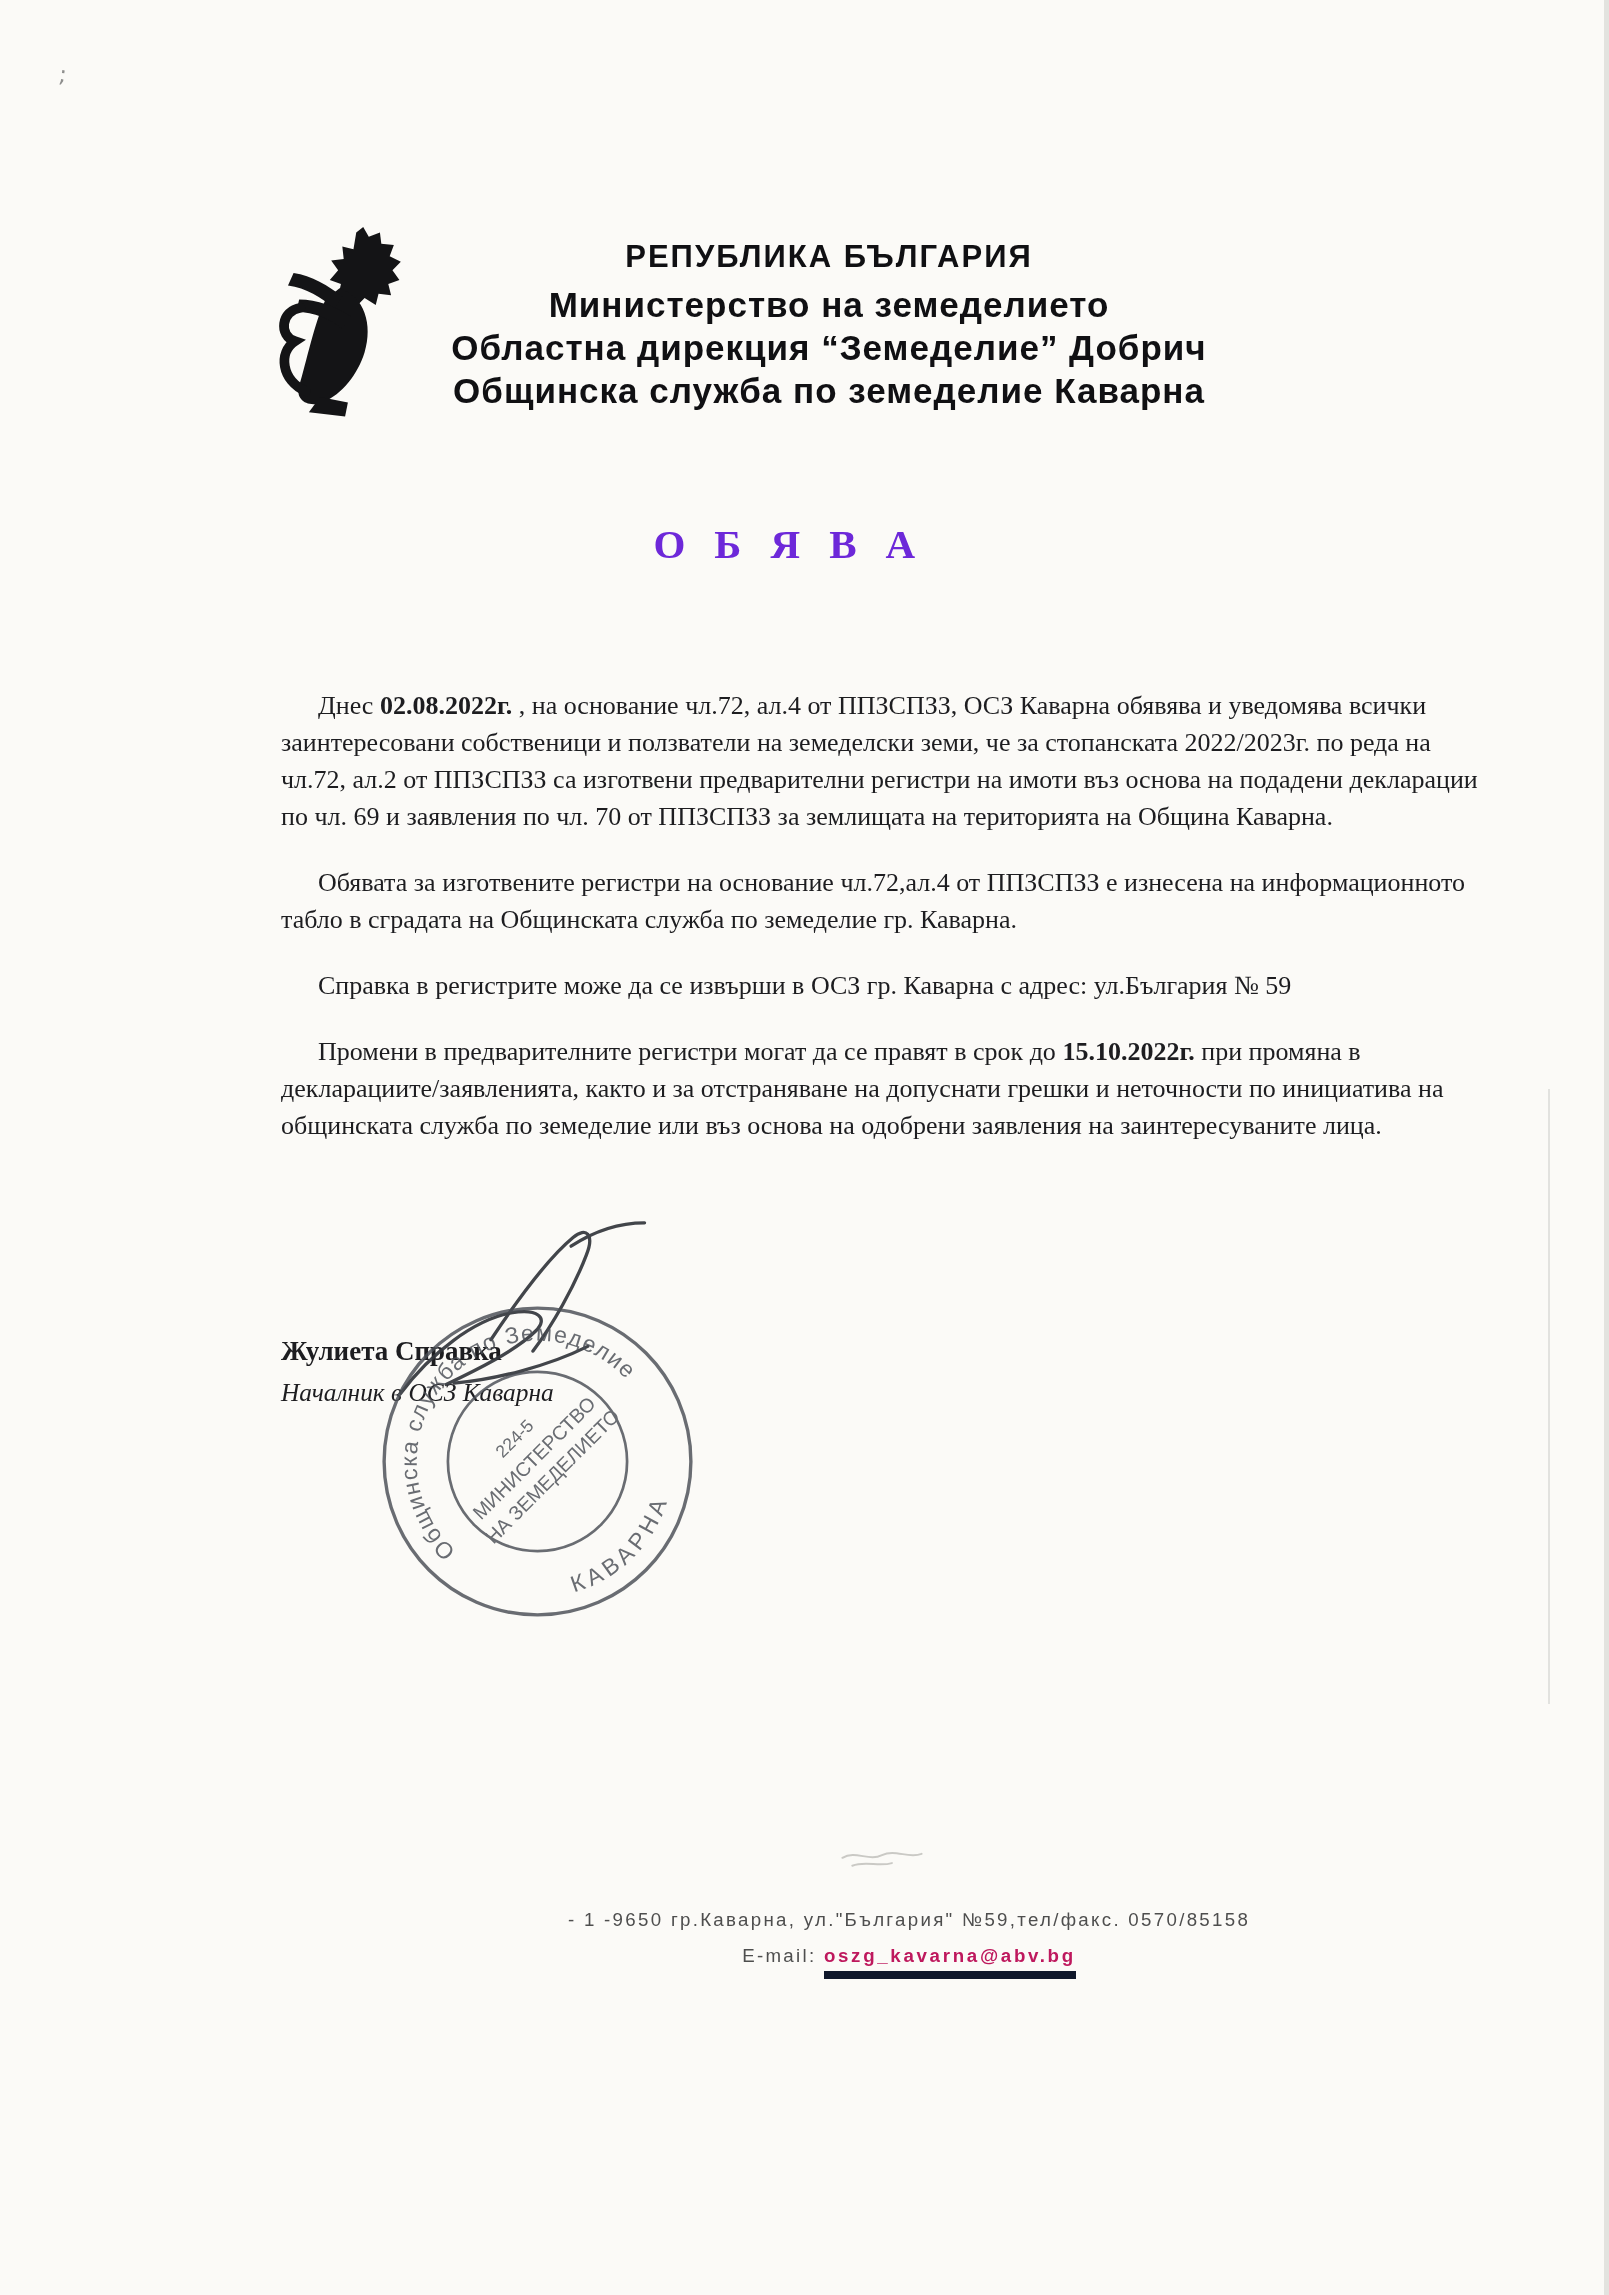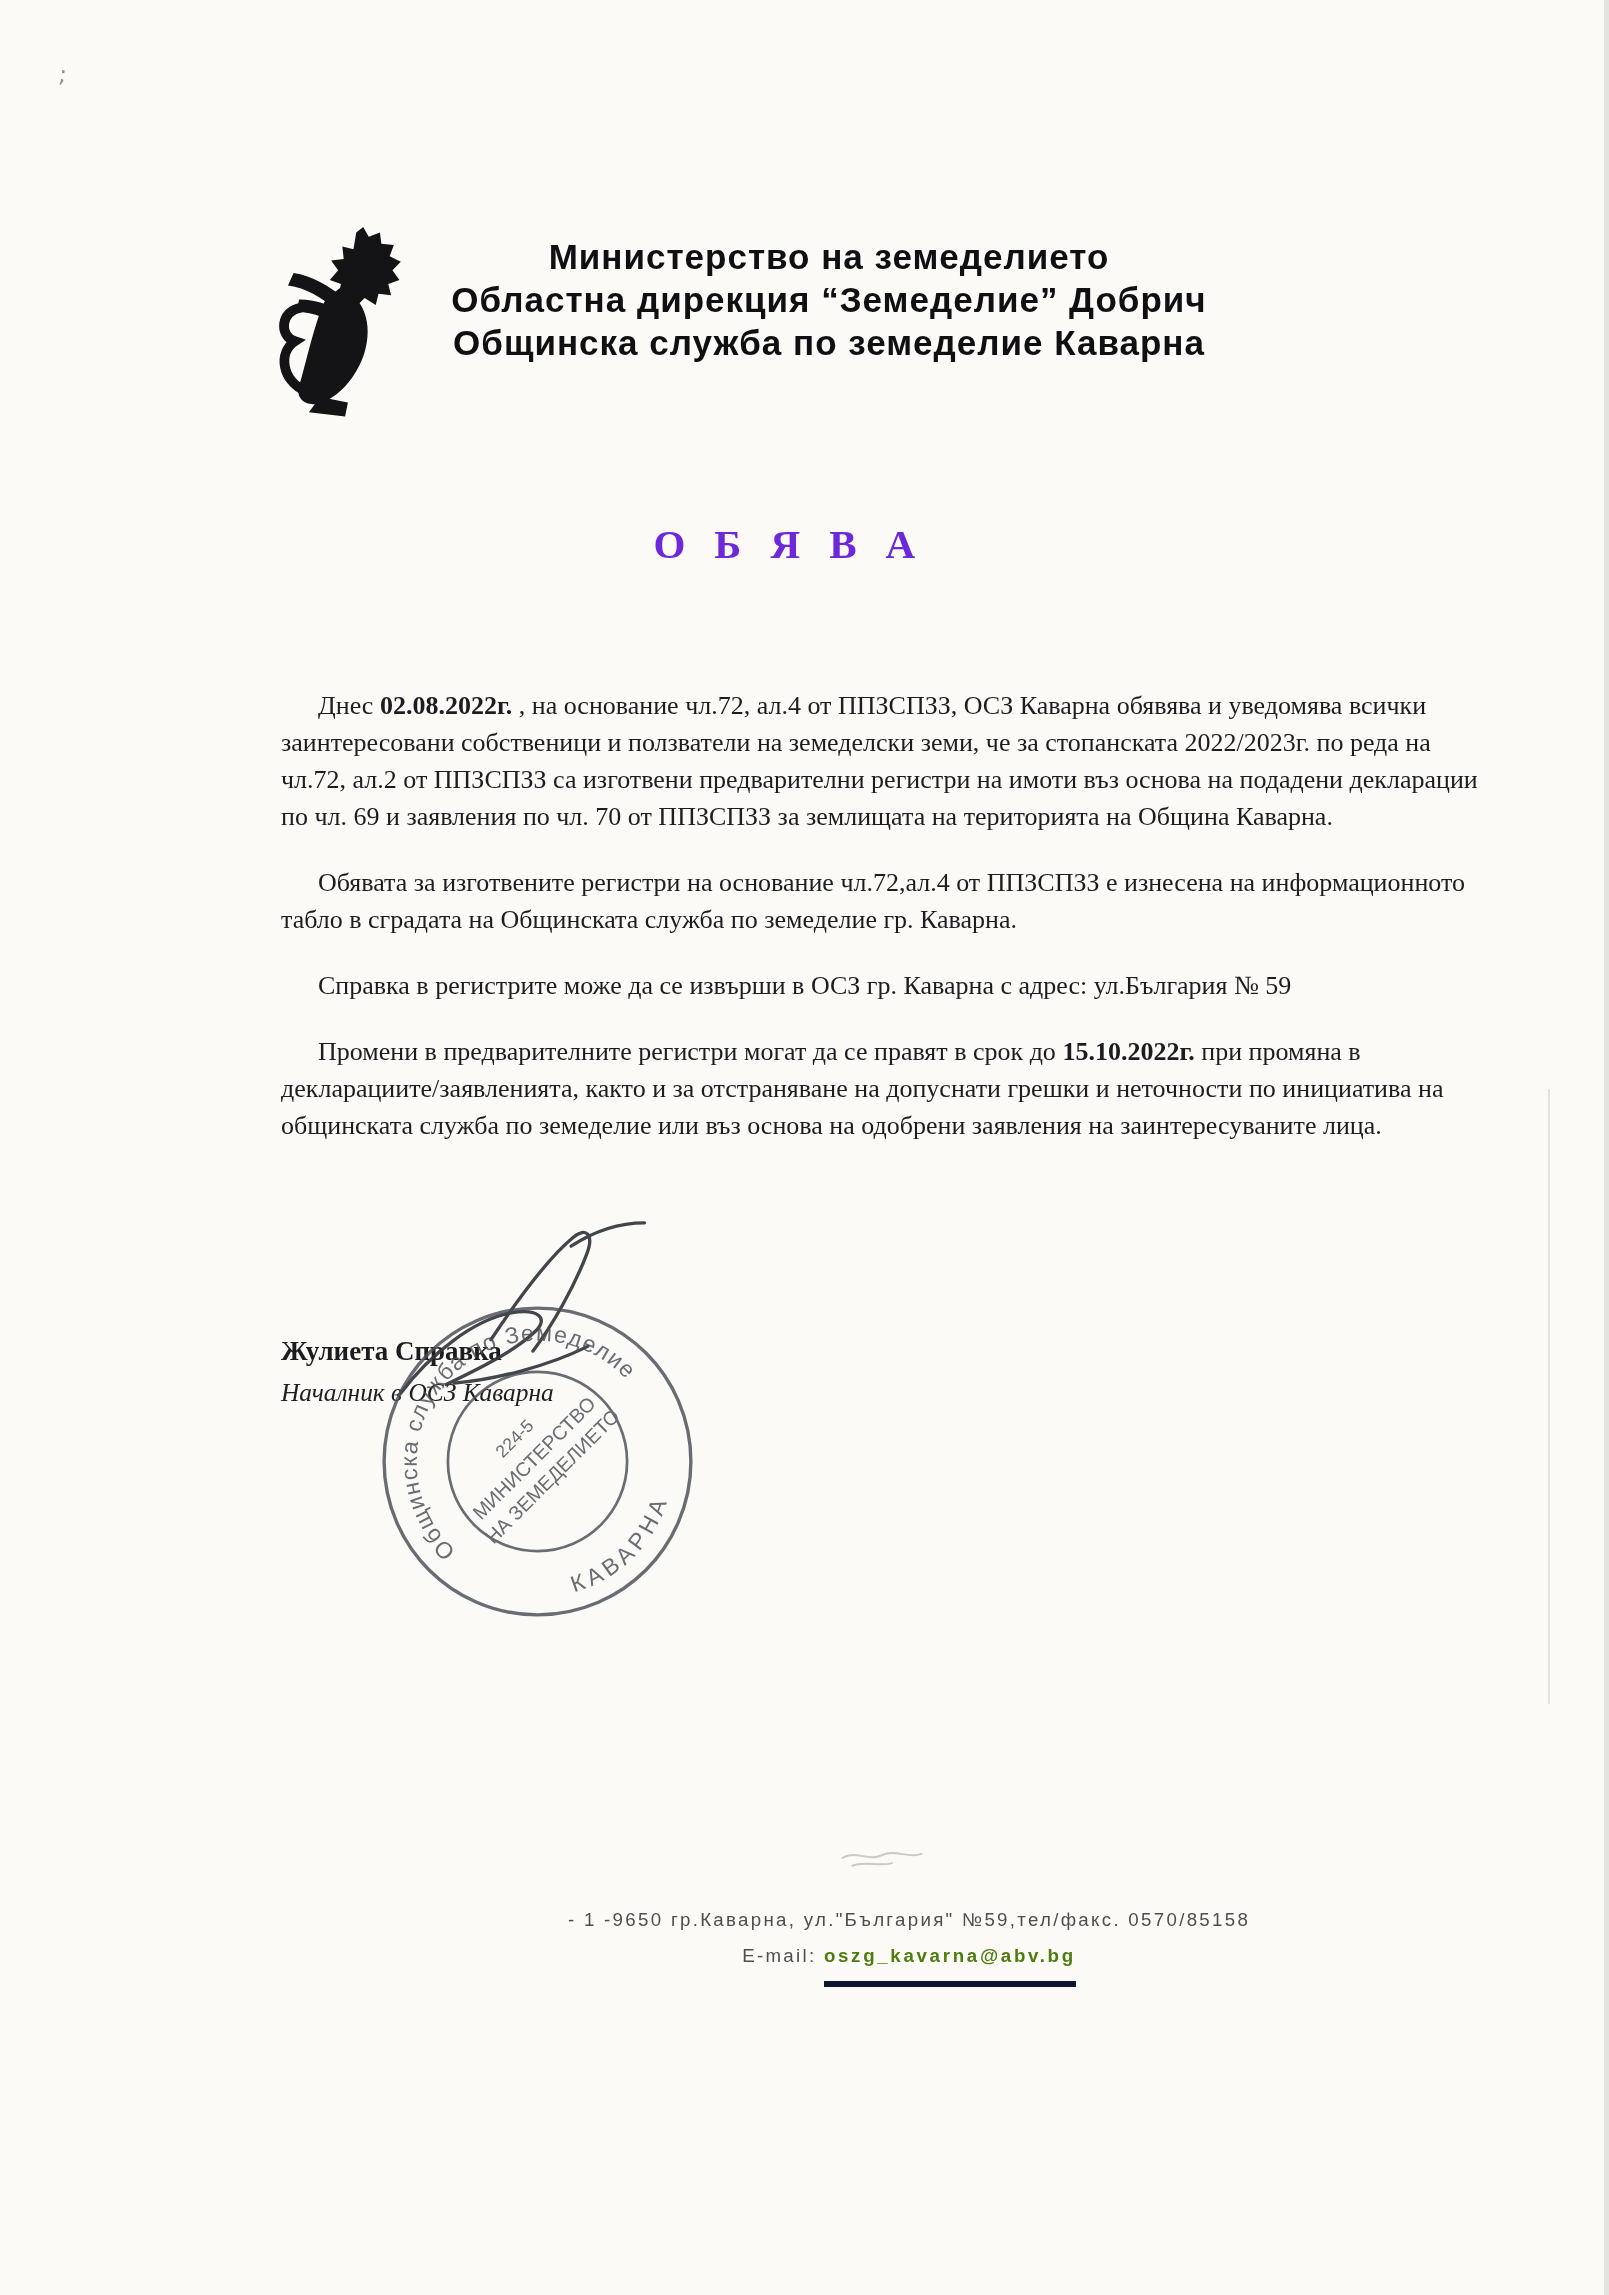--- a/index.html
+++ b/index.html
@@ -32,21 +32,21 @@
   .sig-name{font-weight:bold;font-size:27px;line-height:33px}
   .sig-role{font-style:italic;font-size:25.4px;line-height:33px;margin-top:8px}
 
   .handwriting{position:absolute;left:374px;top:1216px;width:334px;height:214px;opacity:.92}
   .stamp{position:absolute;left:378px;top:1302px;width:319px;height:319px;opacity:.82}
   .stamp text{font-family:"Liberation Sans",sans-serif}
 
   
   .footer{position:absolute;left:281px;top:1902px;width:1256px;text-align:center;font-family:"Liberation Sans",sans-serif;font-size:18.7px;letter-spacing:2.3px;color:#4e4e4e;line-height:35px}
   .footer .email-line{margin-top:1.3px}
-  .footer .email{border-bottom:6px solid #0f172a;font-weight:bold;color:#4d7c0f;letter-spacing:2.7px;padding-bottom:15px}
+  .footer .email{border-bottom:8px solid #0f172a;font-weight:bold;color:#be185d;letter-spacing:2.7px;padding-bottom:5px}
 </style>
 </head>
 <body>
 
 <div class="page">
 
   <div class="artifact-topleft">;</div>
   <div class="fold-line"></div>
   <div class="edge-shade"></div>
 
@@ -57,20 +57,21 @@
         <path d="M50 44 C68 50 74 70 68 90 C63 106 52 120 38 126 C27 130 18 124 21 114 C26 98 32 68 40 52 Z"></path>
         <path d="M52 50 C42 42 30 35 17 33 L13 42 C26 44 37 50 46 59 Z"></path>
         <path d="M58 64 C47 57 34 52 21 52 L19 61 C32 61 43 66 52 73 Z"></path>
         <path d="M36 122 L56 126 L54 136 L28 133 Z"></path>
         <path d="M26 118 C8 110 6 90 18 82 C6 78 8 60 22 58" fill="none" stroke="#141416" stroke-width="7" stroke-linecap="round"></path>
       </g>
     </svg>
   </div>
 
   <div class="letterhead-text">
+    <div class="lh1">РЕПУБЛИКА БЪЛГАРИЯ</div>
     <div class="lh2">Министерство на земеделието</div>
     <div class="lh2">Областна дирекция “Земеделие” Добрич</div>
     <div class="lh2">Общинска служба по земеделие Каварна</div>
   </div>
 
   <div class="doc-title">О Б Я В А</div>
 
   <div class="body-text">
     <p><span>Днес </span><b>02.08.2022г.</b><span> , на основание чл.72, ал.4 от ППЗСПЗЗ, ОСЗ Каварна обявява и уведомява всички заинтересовани собственици и ползватели на земеделски земи, че за стопанската 2022/2023г. по реда на чл.72, ал.2 от ППЗСПЗЗ са изготвени предварителни регистри на имоти въз основа на подадени декларации по чл. 69 и заявления по чл. 70 от ППЗСПЗЗ за землищата на територията на Община Каварна.</span></p>
     <p>Обявата за изготвените регистри на основание чл.72,ал.4 от ППЗСПЗЗ е изнесена на информационното табло в сградата на Общинската служба по земеделие гр. Каварна.</p>

